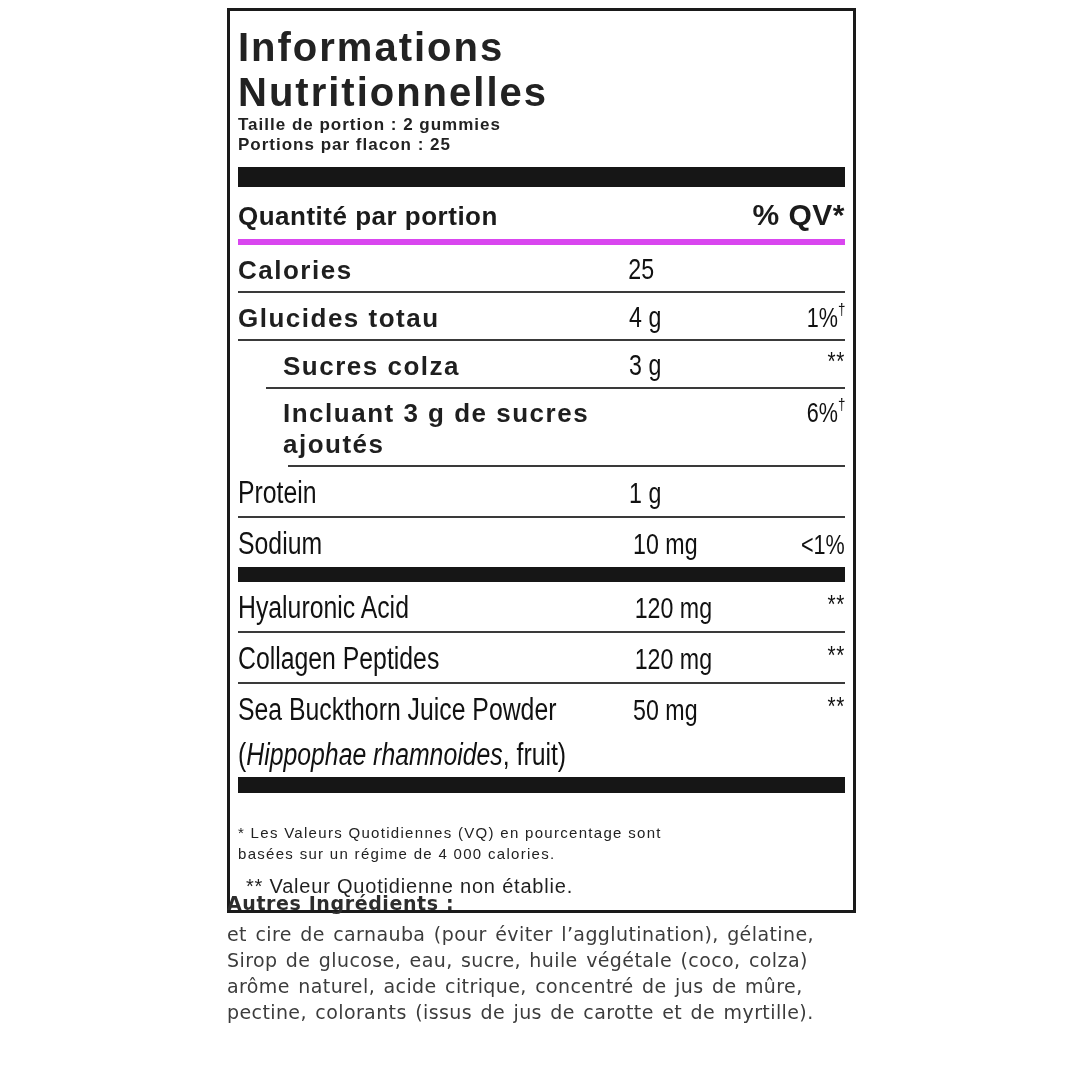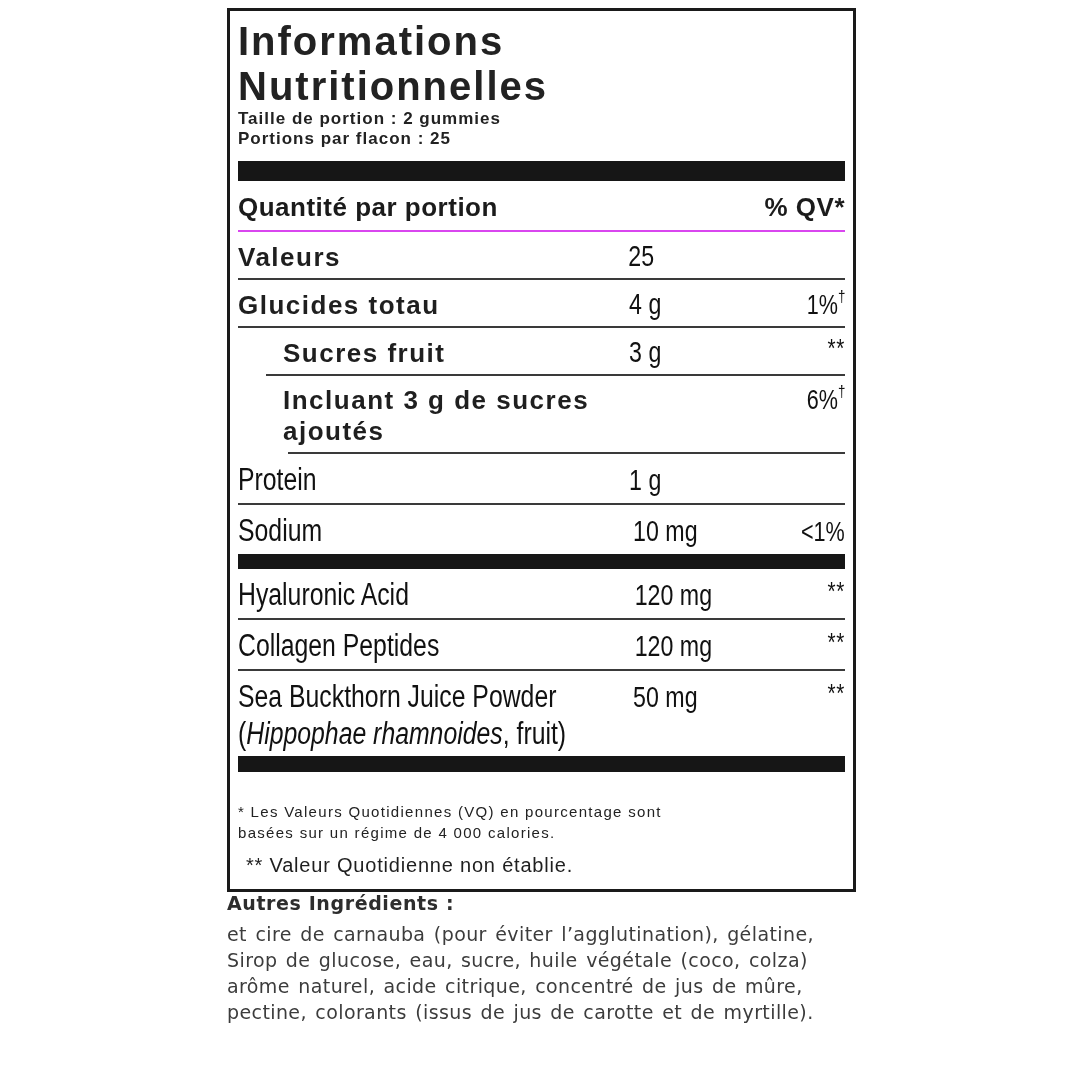--- a/index.html
+++ b/index.html
@@ -1,53 +1,53 @@
 <!DOCTYPE html>
 <html><head>
 <meta charset="utf-8">
 <style>
   html,body{margin:0;padding:0;background:#ffffff;}
   #page{position:relative;width:1080px;height:1080px;background:#ffffff;overflow:hidden;
         font-family:"Liberation Sans",sans-serif;color:#1b1b1b;}
 
   
   .label-box{position:absolute;left:227px;top:8px;width:629px;box-sizing:border-box;
-             border:3px solid #1a1a1a;background:#fff;padding:8px 8px 12px 8px;}
+             border:3px solid #1a1a1a;background:#fff;padding:14px 8px 12px 8px;}
 
   .ttl{font-weight:bold;font-size:40px;line-height:45px;letter-spacing:2px;color:#222;}
   .serv{font-weight:bold;font-size:17px;line-height:20px;letter-spacing:1px;color:#222;margin-top:0;}
   .serv div{margin-bottom:0px;}
 
   .bar{background:#161616;width:100%;}
   .bar.top{height:20px;margin-top:12px;}
 
   .hdr-row{display:flex;align-items:baseline;justify-content:space-between;
-           padding:11px 0 7px 0;border-bottom:2px solid #d946ef;}
+           padding:11px 0 7px 0;border-bottom:6px solid #d946ef;}
   .hdr-left{font-weight:bold;font-size:26px;letter-spacing:0.5px;}
-  .hdr-right{font-weight:bold;font-size:26px;letter-spacing:0.5px;}
+  .hdr-right{font-weight:bold;font-size:30px;letter-spacing:0.5px;}
 
   .row{display:flex;align-items:baseline;padding:8px 0 5px 0;}
   .row .rname{flex:1;min-width:0;}
   .row .ramt{width:150px;text-align:left;white-space:nowrap;}
   .row .rpct{width:70px;text-align:right;white-space:nowrap;}
   .row.ind1 .rname{padding-left:45px;}
 
   .bname{font-weight:bold;font-size:26px;letter-spacing:1.5px;color:#1f1f1f;}
   
   .cname{display:inline-block;transform:scaleX(0.8);transform-origin:left bottom;
          font-size:31px;font-weight:normal;color:#111;white-space:nowrap;}
   .cnum{display:inline-block;transform:scaleX(0.8);transform-origin:center bottom;
         font-size:29px;font-weight:normal;color:#111;white-space:nowrap;}
   .cpct{display:inline-block;transform:scaleX(0.8);transform-origin:right bottom;
         font-size:27px;font-weight:normal;color:#111;white-space:nowrap;}
   .dag{font-size:62%;position:relative;top:-2px;}
   .stars{font-size:26px;position:relative;top:-5px;letter-spacing:1px;}
   .cname2{font-size:31px;line-height:34px;color:#111;white-space:nowrap;
           display:inline-block;transform:scaleX(0.8);transform-origin:left bottom;}
-  .name2wrap{margin-top:2px;}
+  .name2wrap{margin-top:10px;}
 
   .rule{height:2px;background:#3a3a3a;}
   .rule.i1{margin-left:28px;}
   .rule.i2{margin-left:50px;}
 
   .fn1{font-weight:normal;font-size:15px;line-height:21px;letter-spacing:1.3px;
        color:#222;margin-top:29px;}
   .fn2{font-weight:normal;font-size:20px;letter-spacing:0.8px;color:#1f1f1f;
        margin-top:11px;padding-left:8px;}
 
@@ -76,33 +76,33 @@
 
     <div class="bar top"></div>
 
     <div class="hdr-row">
       <span class="hdr-left">Quantité par portion</span>
       <span class="hdr-right">% QV*</span>
     </div>
 
     <div id="rows">
         <div class="row">
-          <div class="rname"><span class="bname">Valeurs</span></div>
+          <div class="rname"><span class="bname">Calories</span></div>
           <div class="ramt"><span class="cnum">25</span></div>
           <div class="rpct"></div>
         </div>
         <div class="rule"></div>
         <div class="row">
           <div class="rname"><span class="bname">Glucides totau</span></div>
           <div class="ramt"><span class="cnum">4 g</span></div>
           <div class="rpct"><span class="cpct">1%<sup class="dag">†</sup></span></div>
         </div>
         <div class="rule"></div>
         <div class="row ind1">
-          <div class="rname"><span class="bname">Sucres fruit</span></div>
+          <div class="rname"><span class="bname">Sucres colza</span></div>
           <div class="ramt"><span class="cnum">3 g</span></div>
           <div class="rpct"><span class="cpct"><span class="stars">**</span></span></div>
         </div>
         <div class="rule i1"></div>
         <div class="row ind1">
           <div class="rname"><span class="bname">Incluant 3 g de sucres ajoutés</span></div>
           <div class="ramt"></div>
           <div class="rpct"><span class="cpct">6%<sup class="dag">†</sup></span></div>
         </div>
         <div class="rule i2"></div>

